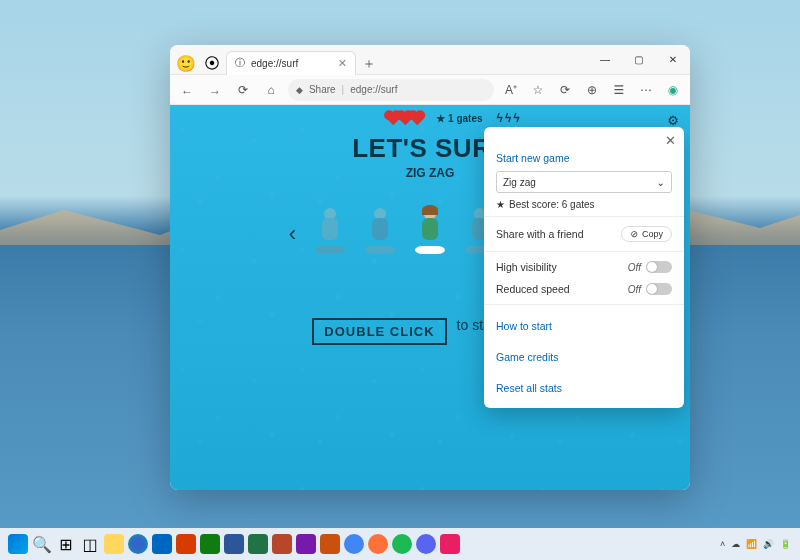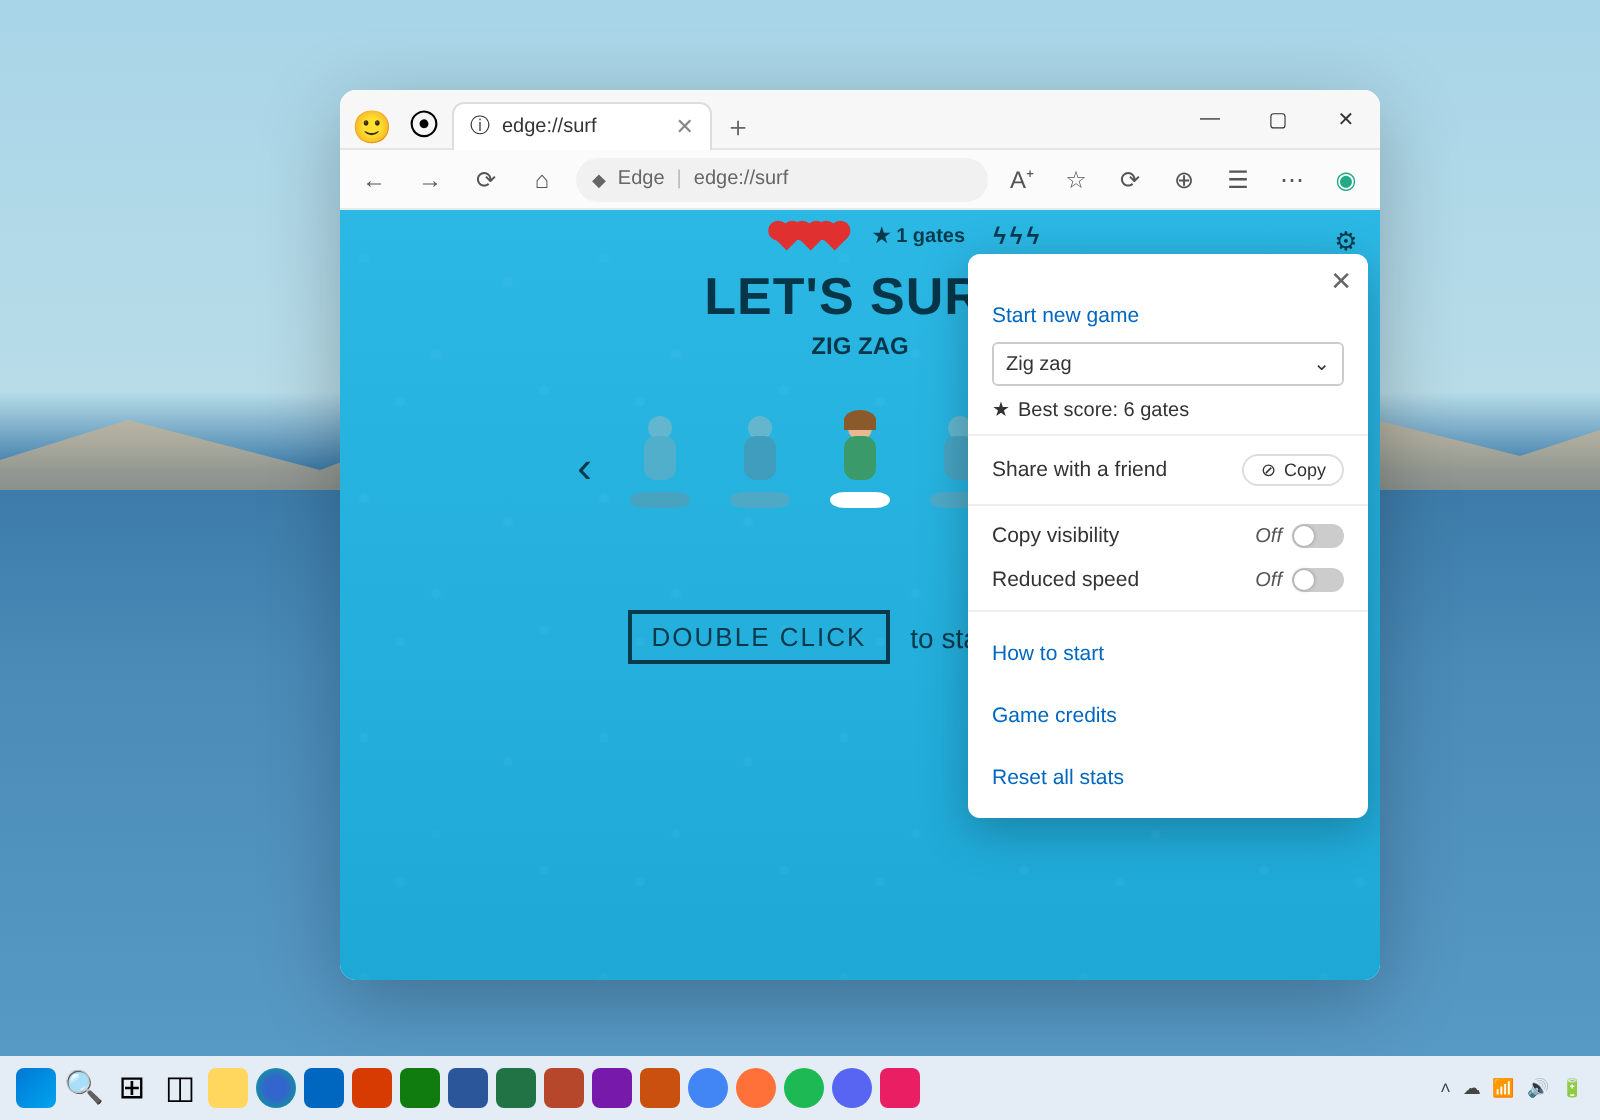--- a/index.html
+++ b/index.html
@@ -71,21 +71,21 @@
 .char .body { width: 16px; height: 22px; border-radius: 6px; position: absolute; top: 8px; left: 8px; }
 .char .head { width: 12px; height: 12px; border-radius: 50%; position: absolute; top: -2px; left: 10px; background: #e8b890; }
 .char .board { width: 30px; height: 8px; border-radius: 50% / 100%; position: absolute; bottom: 4px; left: 1px; }
 .c0 .body { background: #9aa; } .c0 .board { background: #888; }
 .c1 .body { background: #678; } .c1 .board { background: #999; }
 .c2 .body { background: #3a9a6a; } .c2 .head::after { content:""; position:absolute; top:-3px; left:-2px; width:16px; height:10px; background:#8b5a2b; border-radius:50% 50% 0 0; } .c2 .board { background: #fff; }
 .c3 .body { background: #789; } .c3 .board { background: #999; }
 .c4 .body { background: #89a; } .c4 .board { background: #999; }
 
 .start-row { position: absolute; top: 200px; left: 0; right: 0; display: flex; align-items: center; justify-content: center; gap: 10px; color: #083a4c; font-size: 14px; }
-.start-btn { border: 2px solid #083a4c; padding: 4px 10px; font-weight: 400; font-size: 13px; letter-spacing: 1px; }
+.start-btn { border: 2px solid #083a4c; padding: 4px 10px; font-weight: 700; font-size: 13px; letter-spacing: 1px; margin-top: 13px; }
 
 .settings-panel {
   position: absolute; top: 22px; right: 6px; width: 200px; background: #fff; border-radius: 6px;
   box-shadow: 0 6px 24px rgba(0,0,0,0.25); padding: 10px 12px; font-size: 10.5px; color: #333;
 }
 .sp-row { display: flex; align-items: center; justify-content: space-between; padding: 5px 0; }
 .sp-link { color: #0067c0; cursor: pointer; padding: 4px 0; margin-top: 11px; }
 .sp-close { position: absolute; top: 6px; right: 8px; color: #666; font-size: 13px; cursor: pointer; }
 .sp-label { color: #555; font-size: 10px; margin-top: 4px; }
 .sp-select { width: 100%; height: 22px; border: 1px solid #ccc; border-radius: 3px; font-size: 10px; padding: 0 6px; display: flex; align-items: center; justify-content: space-between; margin: 3px 0 6px; cursor: pointer; }
@@ -120,21 +120,21 @@
       </div>
     </div>
 
     <div class="toolbar">
       <div class="navbtn">←</div>
       <div class="navbtn">→</div>
       <div class="navbtn">⟳</div>
       <div class="navbtn">⌂</div>
       <div class="addr">
         <span class="lock">◆</span>
-        <span>Edge</span>
+        <span>Share</span>
         <span style="color:#bbb">|</span>
         <span>edge://surf</span>
       </div>
       <div class="tbicons">
         <div class="navbtn">A⁺</div>
         <div class="navbtn">☆</div>
         <div class="navbtn">⟳</div>
         <div class="navbtn">⊕</div>
         <div class="navbtn">☰</div>
         <div class="navbtn">⋯</div>
@@ -214,21 +214,21 @@
         <div class="sp-divider"></div>
         <div class="sp-row">
           <span>Share with a friend</span>
           <span class="sp-copy">
             <span>⊘</span>
             <span>Copy</span>
           </span>
         </div>
         <div class="sp-divider"></div>
         <div class="sp-row">
-          <span>Copy visibility</span>
+          <span>High visibility</span>
           <span class="toggle-wrap">
             <span>Off</span>
             <span class="toggle"></span>
           </span>
         </div>
         <div class="sp-row">
           <span>Reduced speed</span>
           <span class="toggle-wrap">
             <span>Off</span>
             <span class="toggle"></span>

